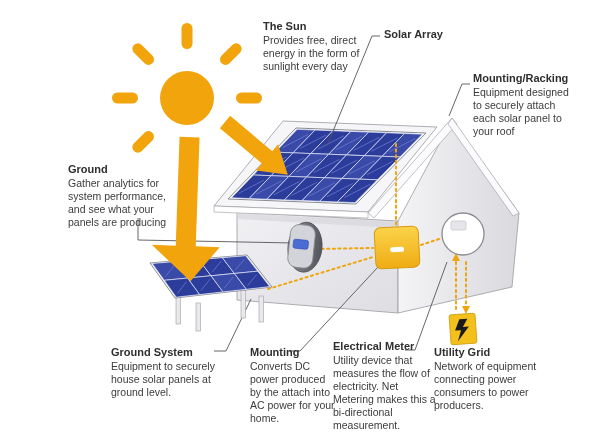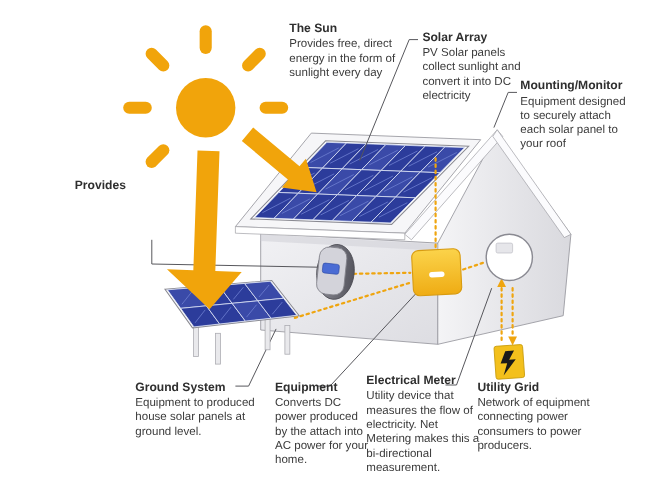--- a/index.html
+++ b/index.html
@@ -180,39 +180,39 @@
   </g>
 </svg>
 
   <div class="label" style="left:263px;top:20px;width:100px">
     <div class="t">The Sun</div>
     <div>Provides free, direct energy in the form of sunlight every day</div>
   </div>
 
   <div class="label" style="left:384px;top:28px;width:104px">
     <div class="t">Solar Array</div>
-    <div>PV Solar panels collect sunlight and convert it into DC electricity</div>
   </div>
 
   <div class="label" style="left:473px;top:72px;width:106px">
-    <div class="t">Mounting/Monitor</div>
+    <div class="t">Mounting/Racking</div>
     <div>Equipment designed to securely attach each solar panel to your roof</div>
   </div>
 
   <div class="label" style="left:68px;top:163px;width:108px">
-    <div class="t">Provides</div>
-  </div>
-
-  <div class="label" style="left:123px;top:346px;width:116px">
+    <div class="t">Ground</div>
+    <div>Gather analytics for system performance, and see what your panels are producing</div>
+  </div>
+
+  <div class="label" style="left:111px;top:346px;width:116px">
     <div class="t">Ground System</div>
-    <div>Equipment to produced house solar panels at ground level.</div>
+    <div>Equipment to securely house solar panels at ground level.</div>
   </div>
 
   <div class="label" style="left:250px;top:346px;width:86px">
-    <div class="t">Equipment</div>
+    <div class="t">Mounting</div>
     <div>Converts DC power produced by the attach into AC power for your home.</div>
   </div>
 
   <div class="label" style="left:333px;top:340px;width:106px">
     <div class="t">Electrical Meter</div>
     <div>Utility device that measures the flow of electricity. Net Metering makes this a bi-directional measurement.</div>
   </div>
 
   <div class="label" style="left:434px;top:346px;width:112px">
     <div class="t">Utility Grid</div>

